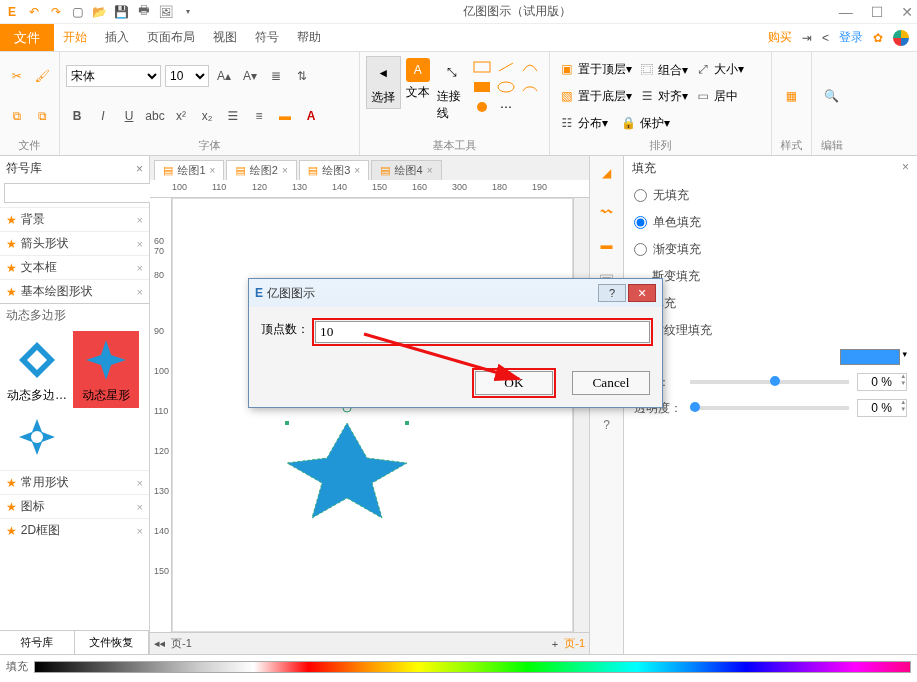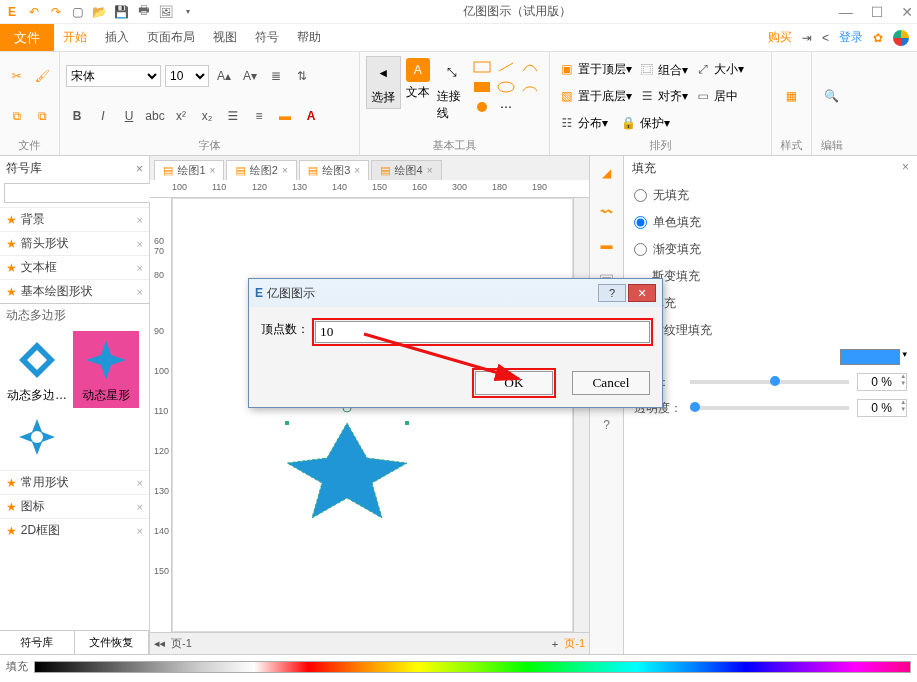--- a/index.html
+++ b/index.html
@@ -45,21 +45,21 @@
 .leftpanel { width: 150px; border-right: 1px solid #d0d0d0; display: flex; flex-direction: column; }
 .leftpanel .hdr { display: flex; align-items: center; padding: 4px 6px; font-size: 12px; color: #333; }
 .leftpanel .hdr .x { margin-left: auto; color: #888; cursor: pointer; }
 .leftpanel .search { display: flex; padding: 2px 4px; gap: 2px; }
 .leftpanel .search input { flex: 1; border: 1px solid #ccc; height: 20px; padding: 0 4px; }
 .leftpanel .cat { display: flex; align-items: center; padding: 3px 6px; border-top: 1px solid #eee; font-size: 12px; color: #444; }
 .leftpanel .cat .star { color: #ff8c00; margin-right: 4px; }
 .leftpanel .cat .x { margin-left: auto; color: #aaa; font-size: 11px; cursor: pointer; }
 .leftpanel .shapes { flex: 0 0 auto; padding: 4px; }
 .shapebox { width: 66px; display: inline-flex; flex-direction: column; align-items: center; gap: 2px; padding: 4px 0; }
-.shapebox.sel { background: #ec4899; }
+.shapebox.sel { background: #ef4444; }
 .shapebox .sico { width: 50px; height: 50px; display: flex; align-items: center; justify-content: center; }
 .leftpanel .btm { margin-top: auto; display: flex; border-top: 1px solid #ccc; }
 .leftpanel .btm span { flex: 1; text-align: center; padding: 4px 0; font-size: 11px; border-right: 1px solid #ccc; }
 
 
 .canvascol { flex: 1; display: flex; flex-direction: column; border-right: 1px solid #d0d0d0; background: #f4f4f4; position: relative; }
 .doctabs { height: 24px; background: #f0f0f0; display: flex; align-items: end; padding-left: 4px; gap: 2px; }
 .doctab { background: #fff; border: 1px solid #ccc; border-bottom: none; padding: 2px 8px; display: flex; align-items: center; gap: 4px; font-size: 11px; color: #555; }
 .doctab.active { background: #e8e8e8; }
 .doctab .x { color: #999; font-size: 10px; }

